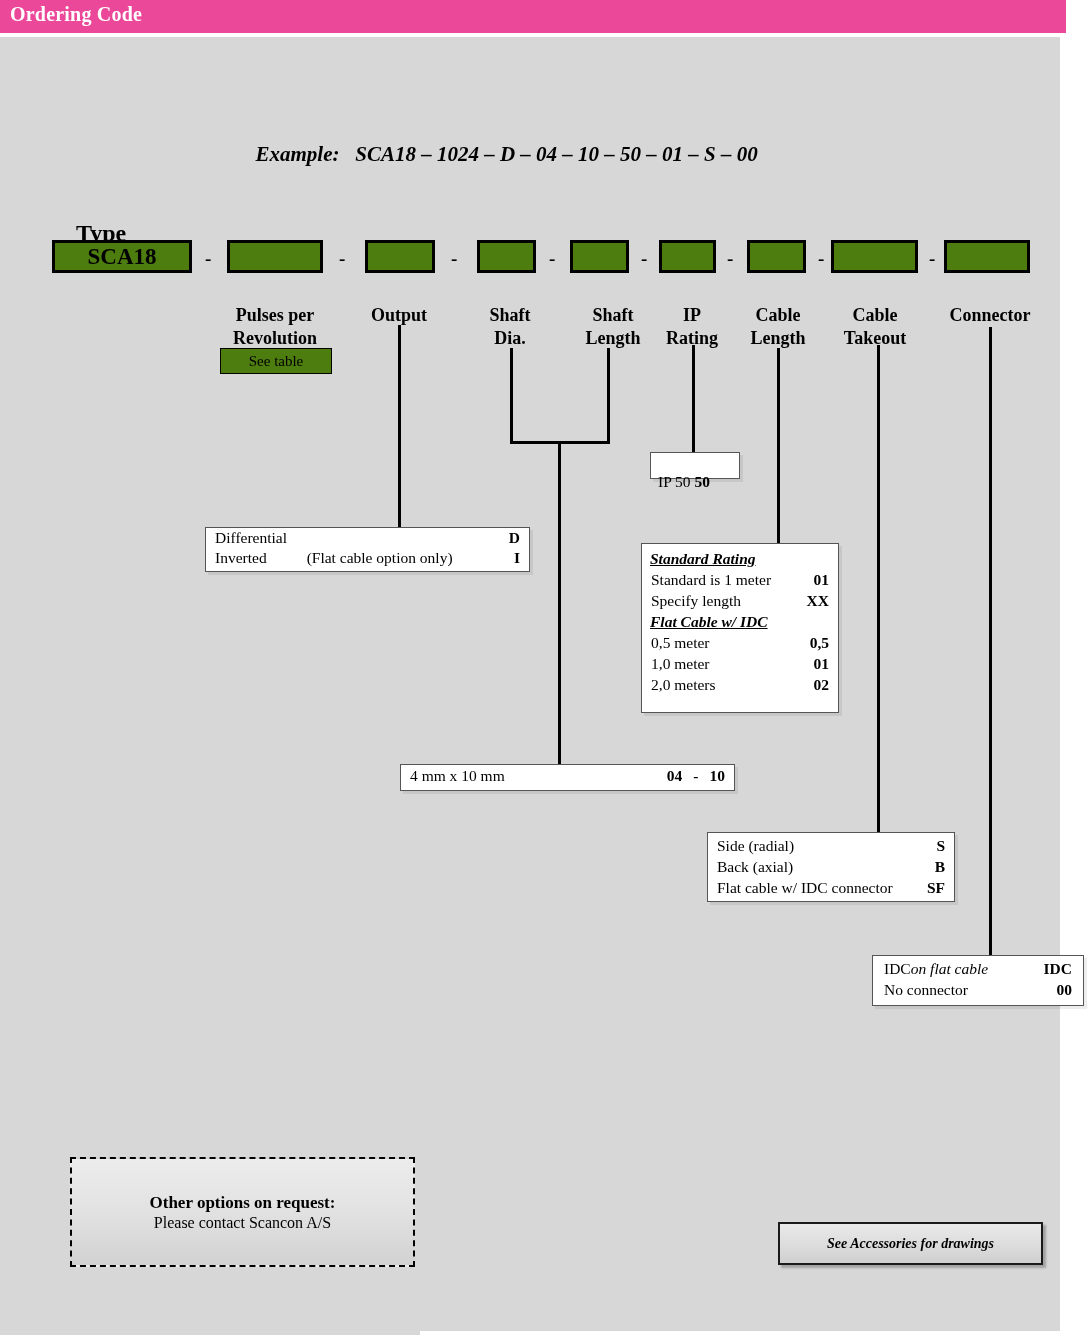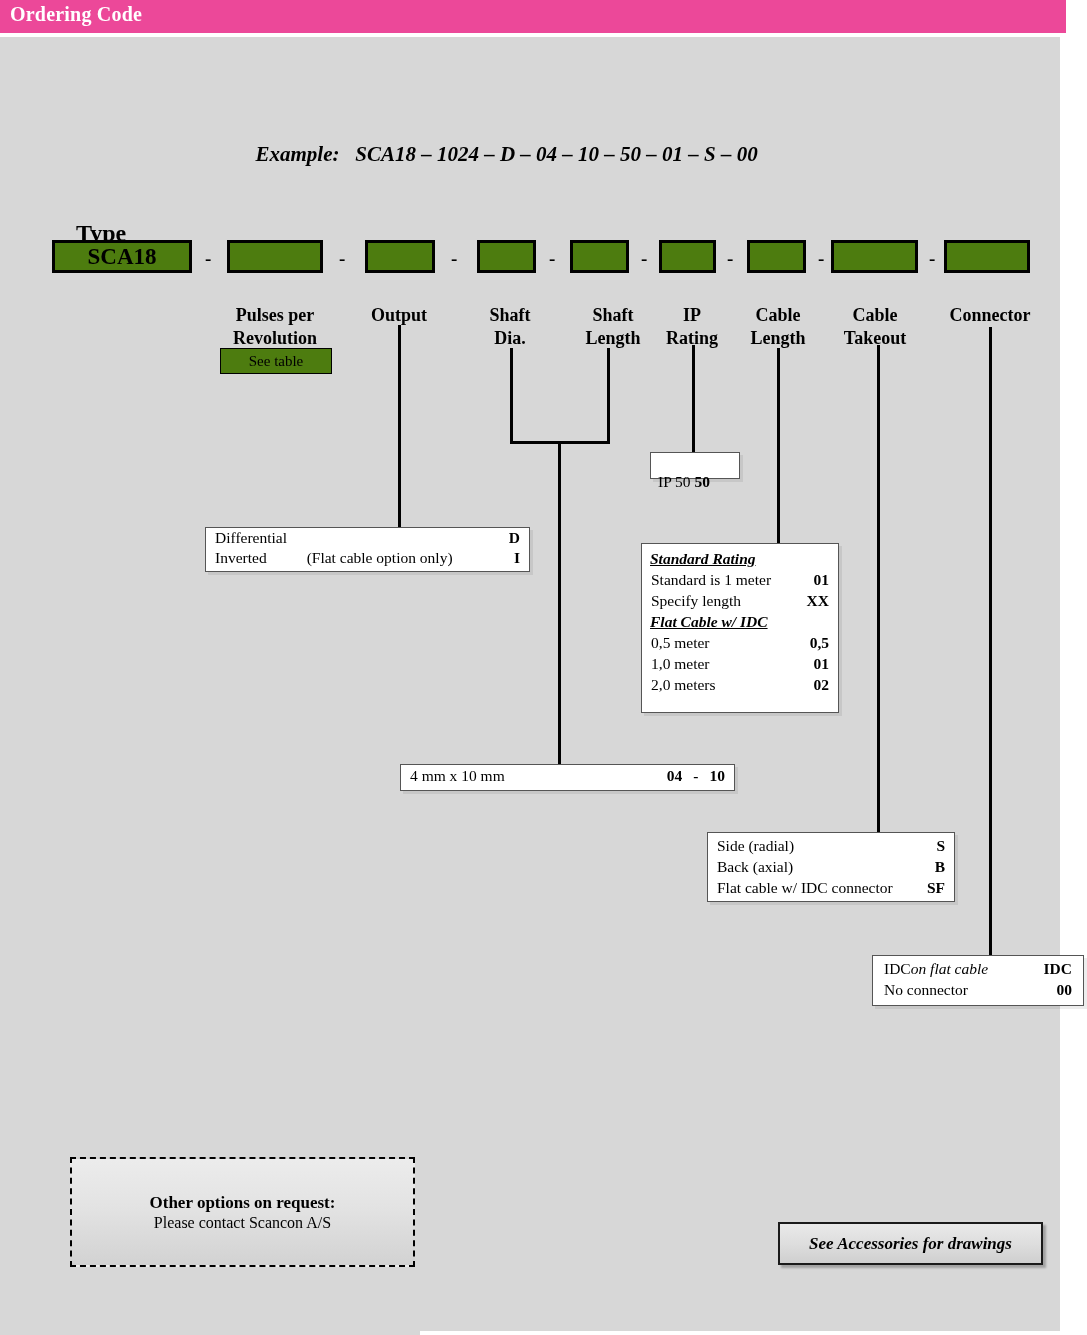--- a/index.html
+++ b/index.html
@@ -117,21 +117,21 @@
   }
   .dashed-note .t1{font-size:17px;font-weight:bold;margin-bottom:1px;}
   .dashed-note .t2{font-size:16px;}
   
   .acc-btn{
     position:absolute;left:778px;top:1222px;width:265px;height:43px;
     background:linear-gradient(180deg,#e9e9e9 0%,#dedede 50%,#cfcfcf 100%);
     border:2px solid #1a1a1a;box-sizing:border-box;
     box-shadow:3px 3px 2px rgba(0,0,0,0.25);
     display:flex;align-items:center;justify-content:center;
-    font-size:17px;font-weight:bold;font-style:italic;
+    font-size:14px;font-weight:bold;font-style:italic;
   }
 </style>
 </head>
 <body>
 
 <div class="header-bar">
   <div class="header-title">Ordering Code</div>
 </div>
 
 <div class="canvas"></div>

